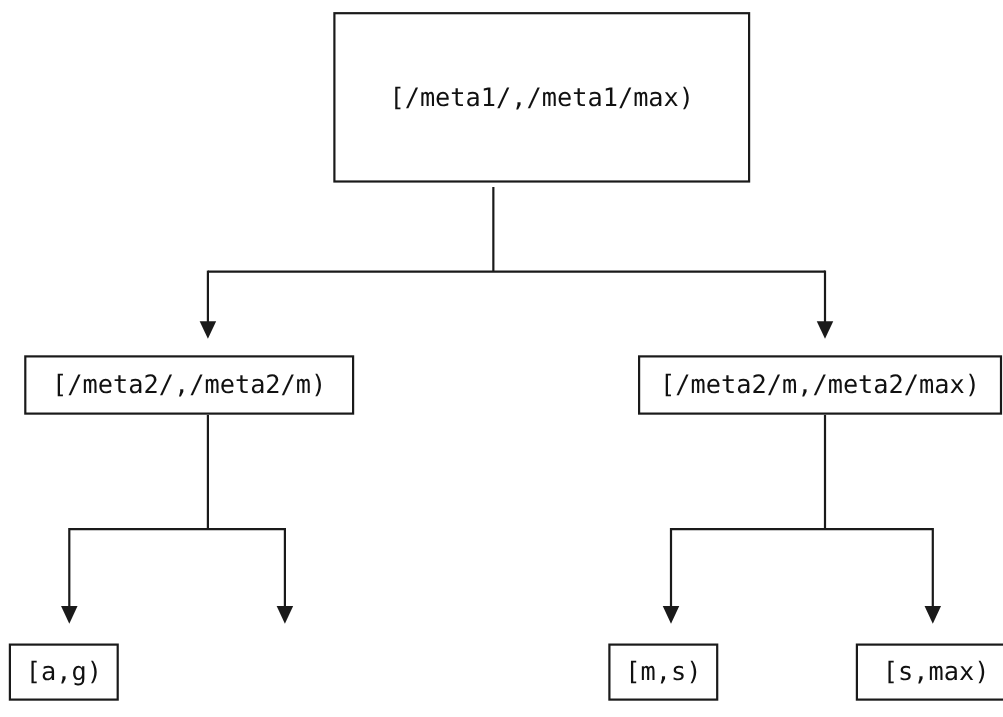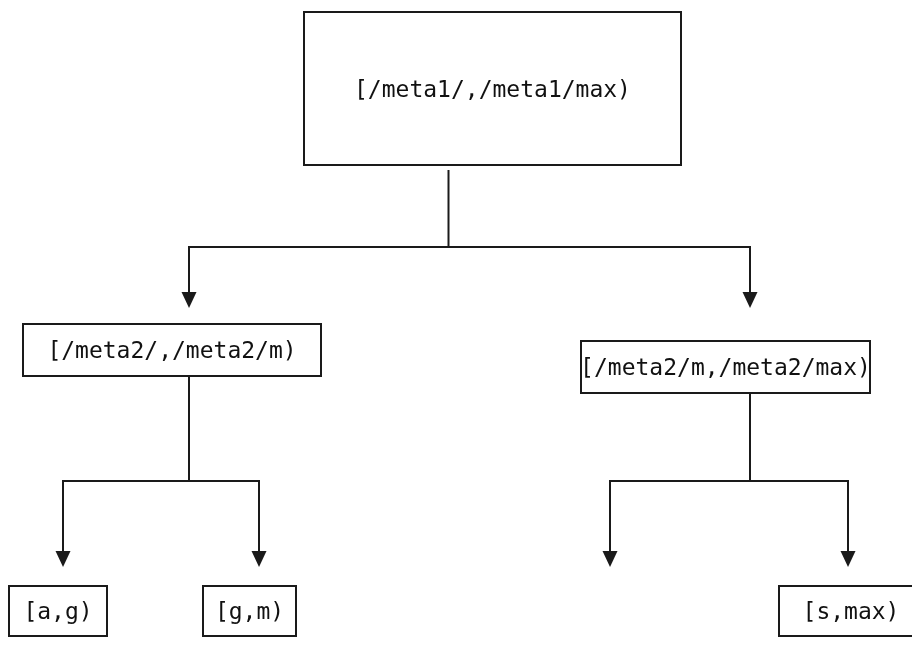--- a/index.html
+++ b/index.html
@@ -38,21 +38,21 @@
     background: var(--bg-color, #ffffff);
     display: flex;
     align-items: center;
     justify-content: center;
     color: var(--text-color, #111111);
     font-size: 23px;
     white-space: nowrap;
   }
   .node-root  { left: 259px; top: 11px;  width: 379px; height: 155px; margin-left: 44px; }
   .node-l2a   { left: 22px;  top: 323px; width: 300px; height: 54px; }
-  .node-l2b   { left: 580px; top: 340px; width: 291px; height: 54px; }
+  .node-l2b   { left: 580px; top: 323px; width: 331px; height: 54px; }
   .node-leaf1 { left: 8px;   top: 585px; width: 100px; height: 52px; align-items: center; }
   .node-leaf2 { left: 202px; top: 585px; width: 95px;  height: 52px; }
   .node-leaf3 { left: 553px; top: 585px; width: 100px; height: 52px; }
   .node-leaf4 { left: 778px; top: 585px; width: 146px; height: 52px; }
 </style>
 </head>
 <body>
 
 <div class="canvas">
 
@@ -89,22 +89,22 @@
   </div>
 
   <div class="node node-l2b">
     <span>[/meta2/m,/meta2/max)</span>
   </div>
 
   <div class="node node-leaf1">
     <span>[a,g)</span>
   </div>
 
-  <div class="node node-leaf2">
-    <span>[g,m)</span>
+
+  <div class="node node-leaf3">
+    <span>[m,s)</span>
   </div>
-
 
   <div class="node node-leaf4">
     <span>[s,max)</span>
   </div>
 
 </div>
 
 </body></html>

